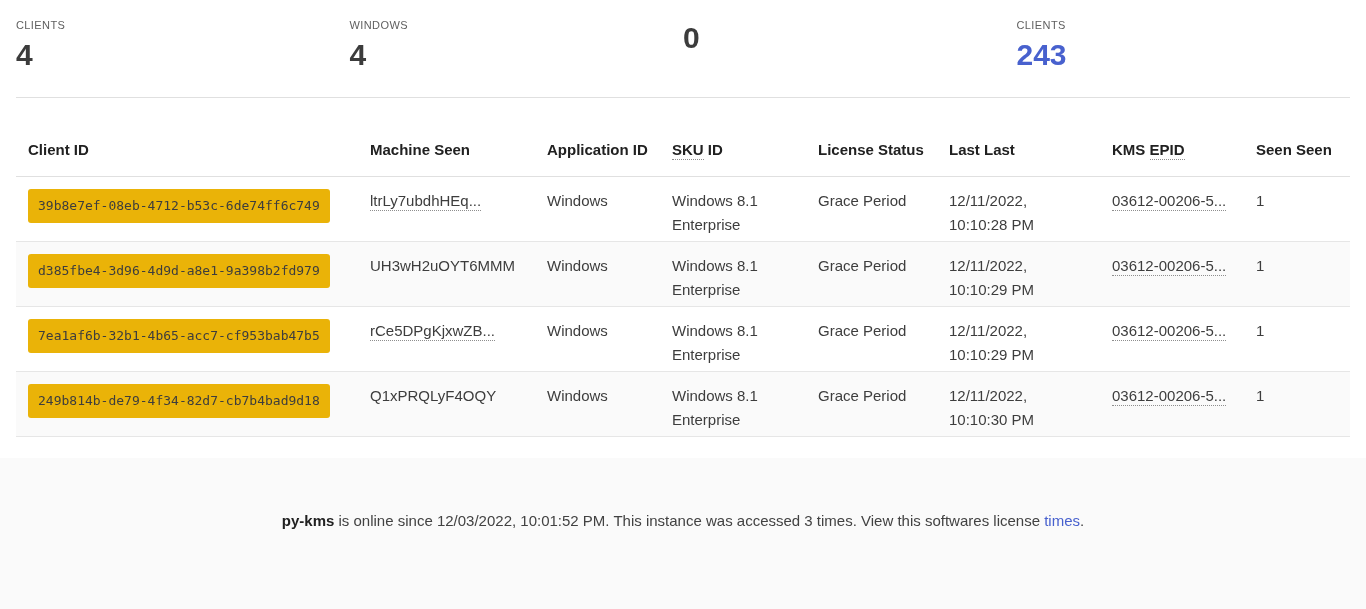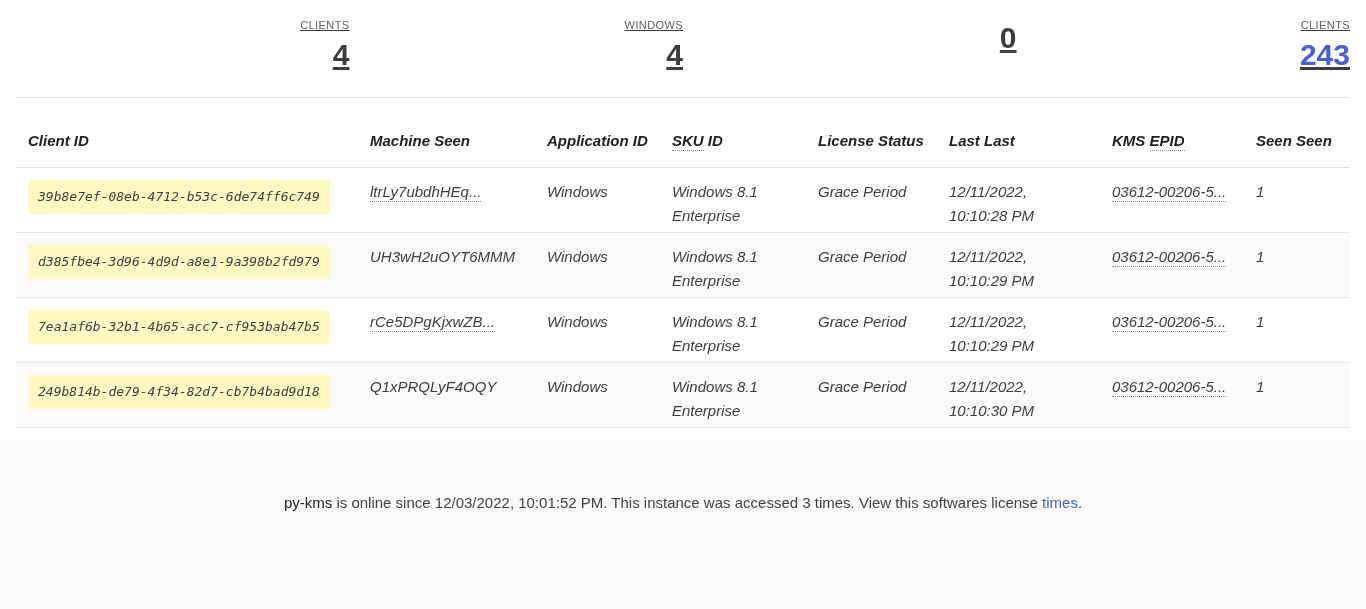--- a/index.html
+++ b/index.html
@@ -16,43 +16,42 @@
   .stats {
     display: flex;
     height: 97px;
     padding: 14px 16px 0 16px;
   }
   .stats-divider {
     margin: 0 16px;
     border-bottom: 1px solid #e0e0e0;
     height: 0;
   }
-  .stat { flex: 1; text-align: right; text-decoration: underline; }
+  .stat { flex: 1; text-align: left; }
   .stat-label {
     font-size: 11px;
     letter-spacing: 0.4px;
     color: #5f5f5f;
     padding-top: 5px;
   }
   .stat-value {
     margin-top: 7px;
     font-size: 30px;
     font-weight: bold;
     color: #3c3c3c;
     line-height: 34px;
   }
   .stat-value[data-highlight="true"] { color: var(--accent); cursor: pointer; }
 
   
   table {
     width: 1334px;
-    margin: 0 16px;
+    margin: 9px 16px;
     border-collapse: collapse;
     table-layout: fixed;
-    font-style: italic;
   }
   th {
     text-align: left;
     font-size: 15px;
     font-weight: bold;
     color: #212121;
     padding: 33px 12px 16px 0;
     line-height: 20px;
     border-bottom: 1px solid #e0e0e0;
     white-space: nowrap;
@@ -65,21 +64,21 @@
     line-height: 24px;
     color: #3d3d3d;
     height: 65px;
     padding: 12px 12px 0 0;
     border-bottom: 1px solid #e6e6e6;
   }
   tbody tr:nth-child(even) td { background: #fafafa; }
 
   .chip {
     display: inline-block;
-    background: #fef9c3;
+    background: #eab308;
     border-radius: 3px;
     padding: 8px 10px;
     font-family: "DejaVu Sans Mono", "Liberation Mono", monospace;
     font-size: 13px;
     line-height: 18px;
     color: #3d3d3d;
     white-space: nowrap;
   }
   .dotted, .mname[data-trunc="true"] {
     border-bottom: 1px dotted #8e8e8e;
@@ -90,21 +89,21 @@
   
   .gap { height: 12px; }
   .footer {
     background: #fafafa;
     height: 171px;
     padding-top: 54px;
     text-align: center;
     font-size: 15px;
     color: #424242;
   }
-  .footer .app-name { font-weight: normal; color: #212121; text-align: center; }
+  .footer .app-name { font-weight: bold; color: #212121; text-align: center; }
   .footer a, .link {
     color: var(--accent);
     text-decoration: none;
     cursor: pointer;
   }
 </style>
 </head>
 <body>
 
 <div class="stats">

